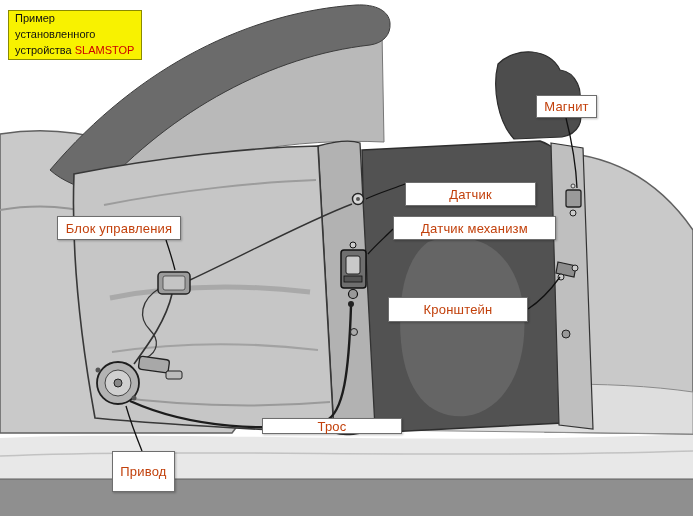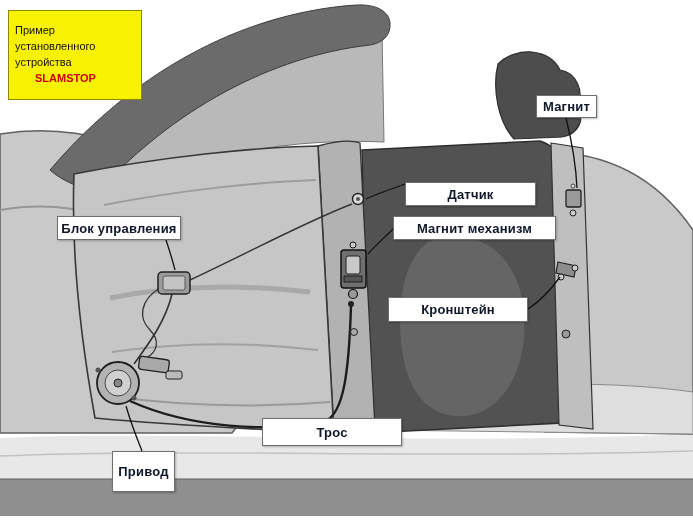--- a/index.html
+++ b/index.html
@@ -5,30 +5,30 @@
   html,body {margin:0; padding:0; background:#fff;}
   .stage {
     position:relative; width:693px; height:530px; background:#fff;
     overflow:hidden; font-family:"Liberation Sans", sans-serif;
   }
   .stage svg {position:absolute; left:0; top:0;}
   .label {
     position:absolute; display:flex; align-items:center; justify-content:center;
     background:#ffffff; border:1px solid #6e6e6e;
     box-shadow:1px 1px 2px rgba(0,0,0,.25);
-    font-size:13px; font-weight:bold; color:#0f172a;
+    font-size:13px; font-weight:normal; color:#c2410c;
     box-sizing:border-box; white-space:nowrap; letter-spacing:.2px;
   }
   .callout {
     position:absolute; left:8px; top:10px; width:134px;
     background:#f8f200; border:1px solid #8a8a00;
-    padding:12px 6px; font-size:11px; line-height:1.45; color:#111;
+    padding:0 6px; font-size:11px; line-height:1.45; color:#111;
     box-sizing:border-box;
   }
-  .brand {color:#cc0000; font-weight:bold;margin-left:20px;}
+  .brand {color:#cc0000; font-weight:normal;}
 </style>
 </head>
 <body>
 
 <div class="stage">
 
   <svg width="693" height="530" viewBox="0 0 693 530">
 
     <g>
       <path d="M0,438 C160,430 420,446 693,434 L693,479 L0,479 Z" fill="#e8e8e8"></path>
@@ -135,23 +135,23 @@
 
   <div class="callout">
     <span>Пример установленного</span><br>
     <span>устройства </span><span class="brand">SLAMSTOP</span>
   </div>
 
   <div class="label" style="left:536px; top:95px;  width:61px;  height:23px">Магнит</div>
 
   <div class="label" style="left:405px; top:182px; width:131px; height:24px">Датчик</div>
 
-  <div class="label" style="left:393px; top:216px; width:163px; height:24px">Магнит механизм</div>
+  <div class="label" style="left:393px; top:216px; width:163px; height:24px">Датчик механизм</div>
 
   <div class="label" style="left:388px; top:297px; width:140px; height:25px">Кронштейн</div>
 
   <div class="label" style="left:57px;  top:216px; width:124px; height:24px">Блок управления</div>
 
-  <div class="label" style="left:262px; top:418px; width:140px; height:28px">Трос</div>
+  <div class="label" style="left:262px; top:418px; width:140px; height:16px">Трос</div>
 
   <div class="label" style="left:112px; top:451px; width:63px;  height:41px">Привод</div>
 
 </div>
 
 </body></html>

